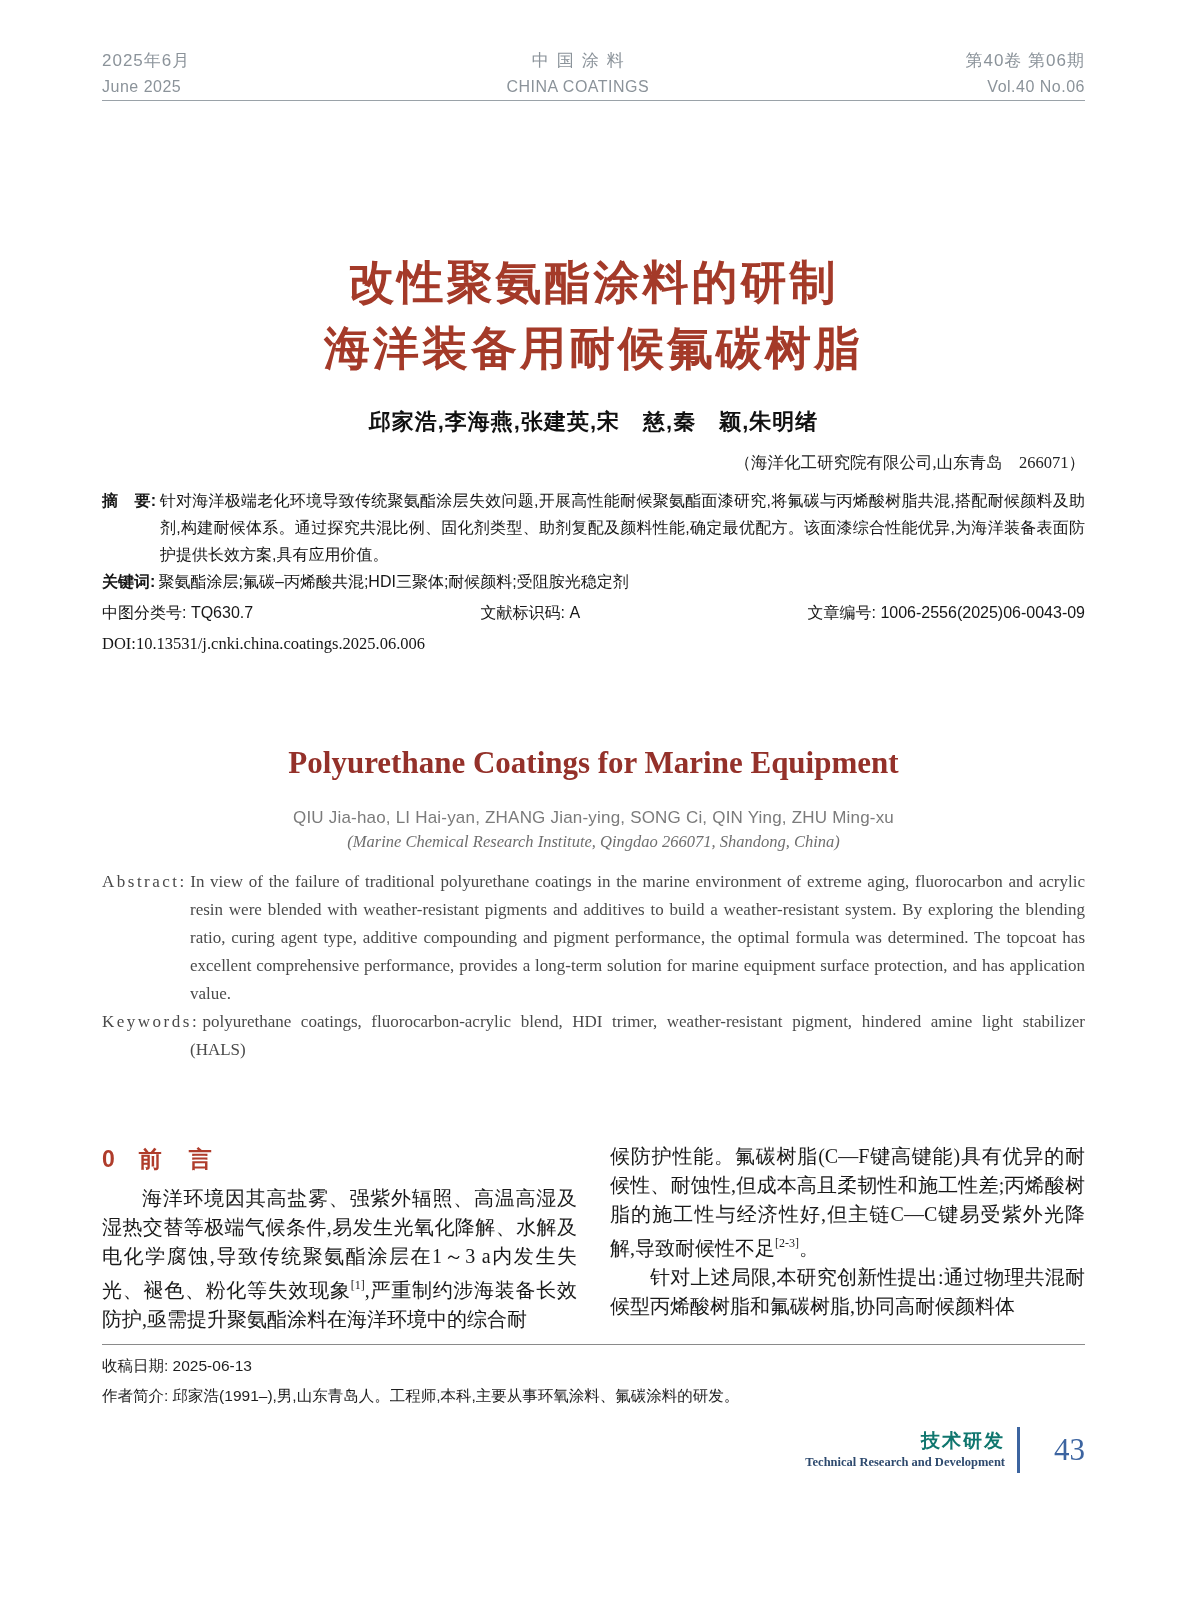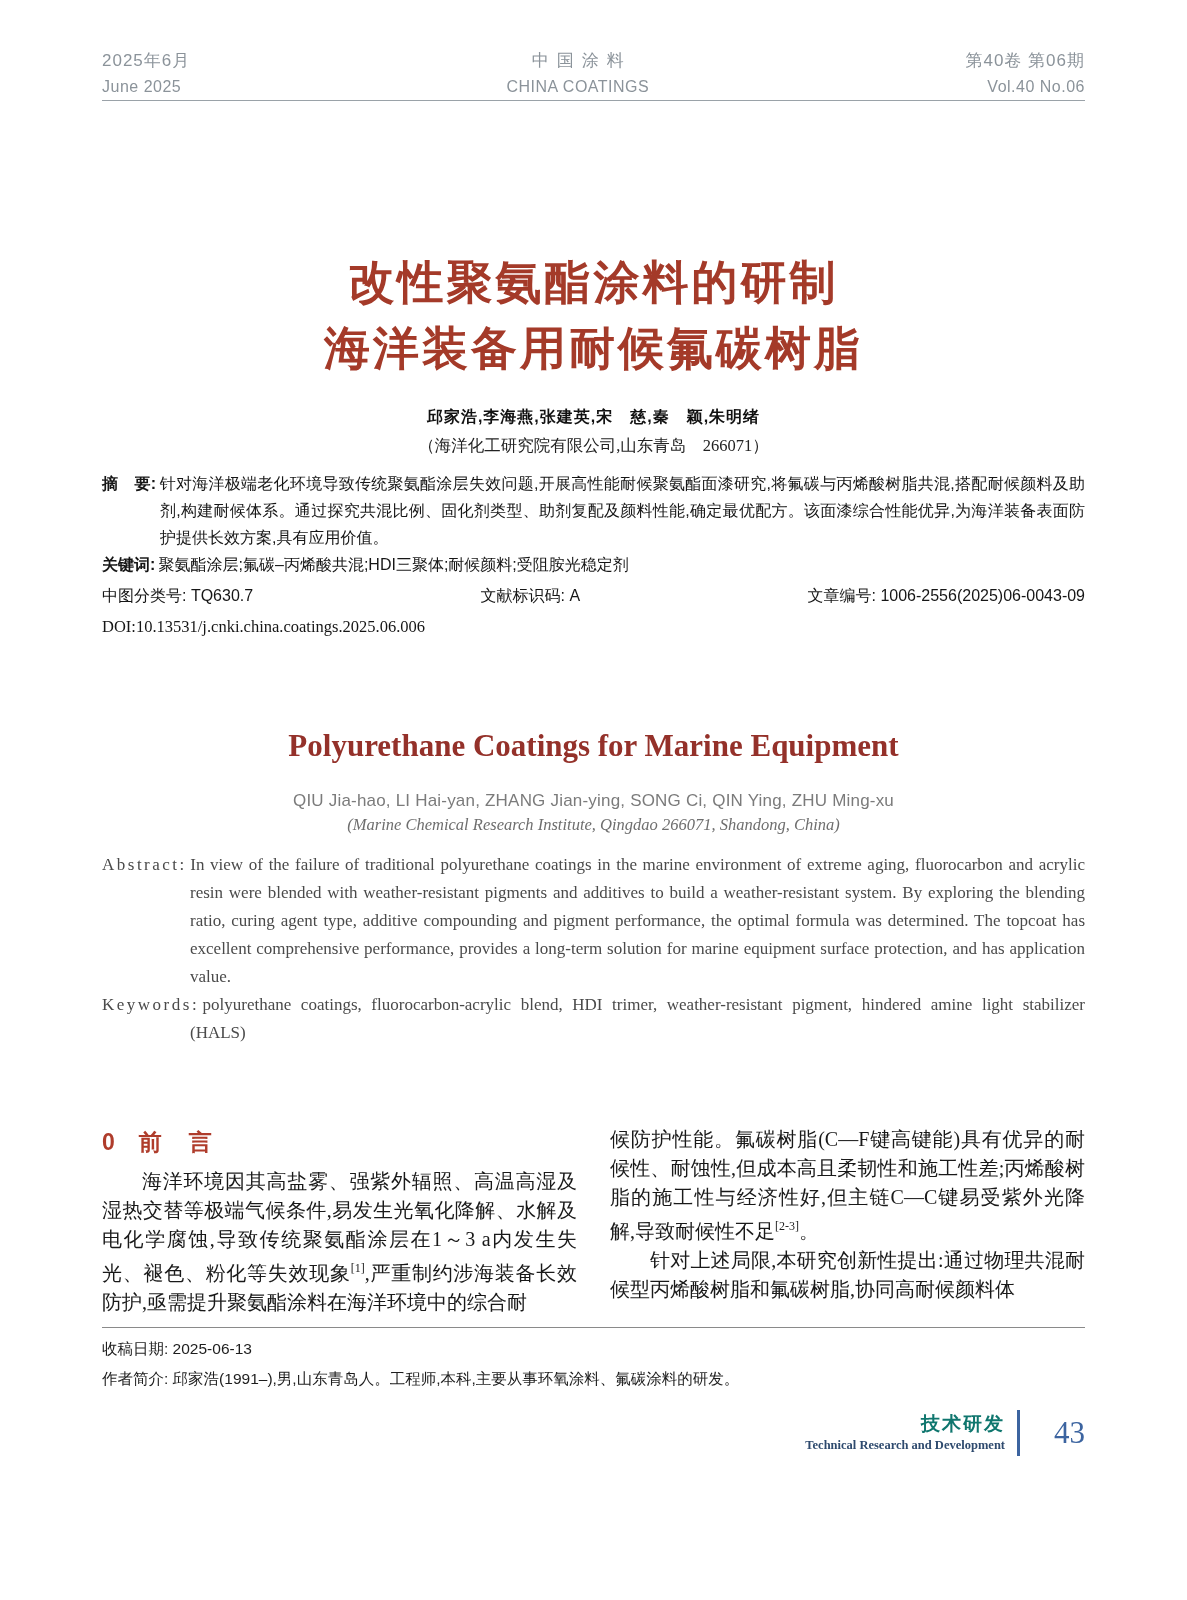--- a/index.html
+++ b/index.html
@@ -41,28 +41,28 @@
     text-align: center;
     color: #a43a29;
     font-size: 46px;
     font-weight: bold;
     line-height: 66px;
     letter-spacing: 3px;
   }
   .authors-cn {
     margin-top: 26px;
     text-align: center;
-    font-size: 16px;
+    font-size: 22px;
     font-weight: bold;
     letter-spacing: 1px;
     color: #111;
   }
   .affil-cn {
-    margin-top: 7px;
-    text-align: center;
+    margin-top: 15px;
+    text-align: right;
     font-size: 16.5px;
     color: #222;
     font-family: "Liberation Serif", serif;
   }
 
   
   .abs-cn {
     margin-top: 13px;
     font-size: 16px;
     line-height: 27px;

